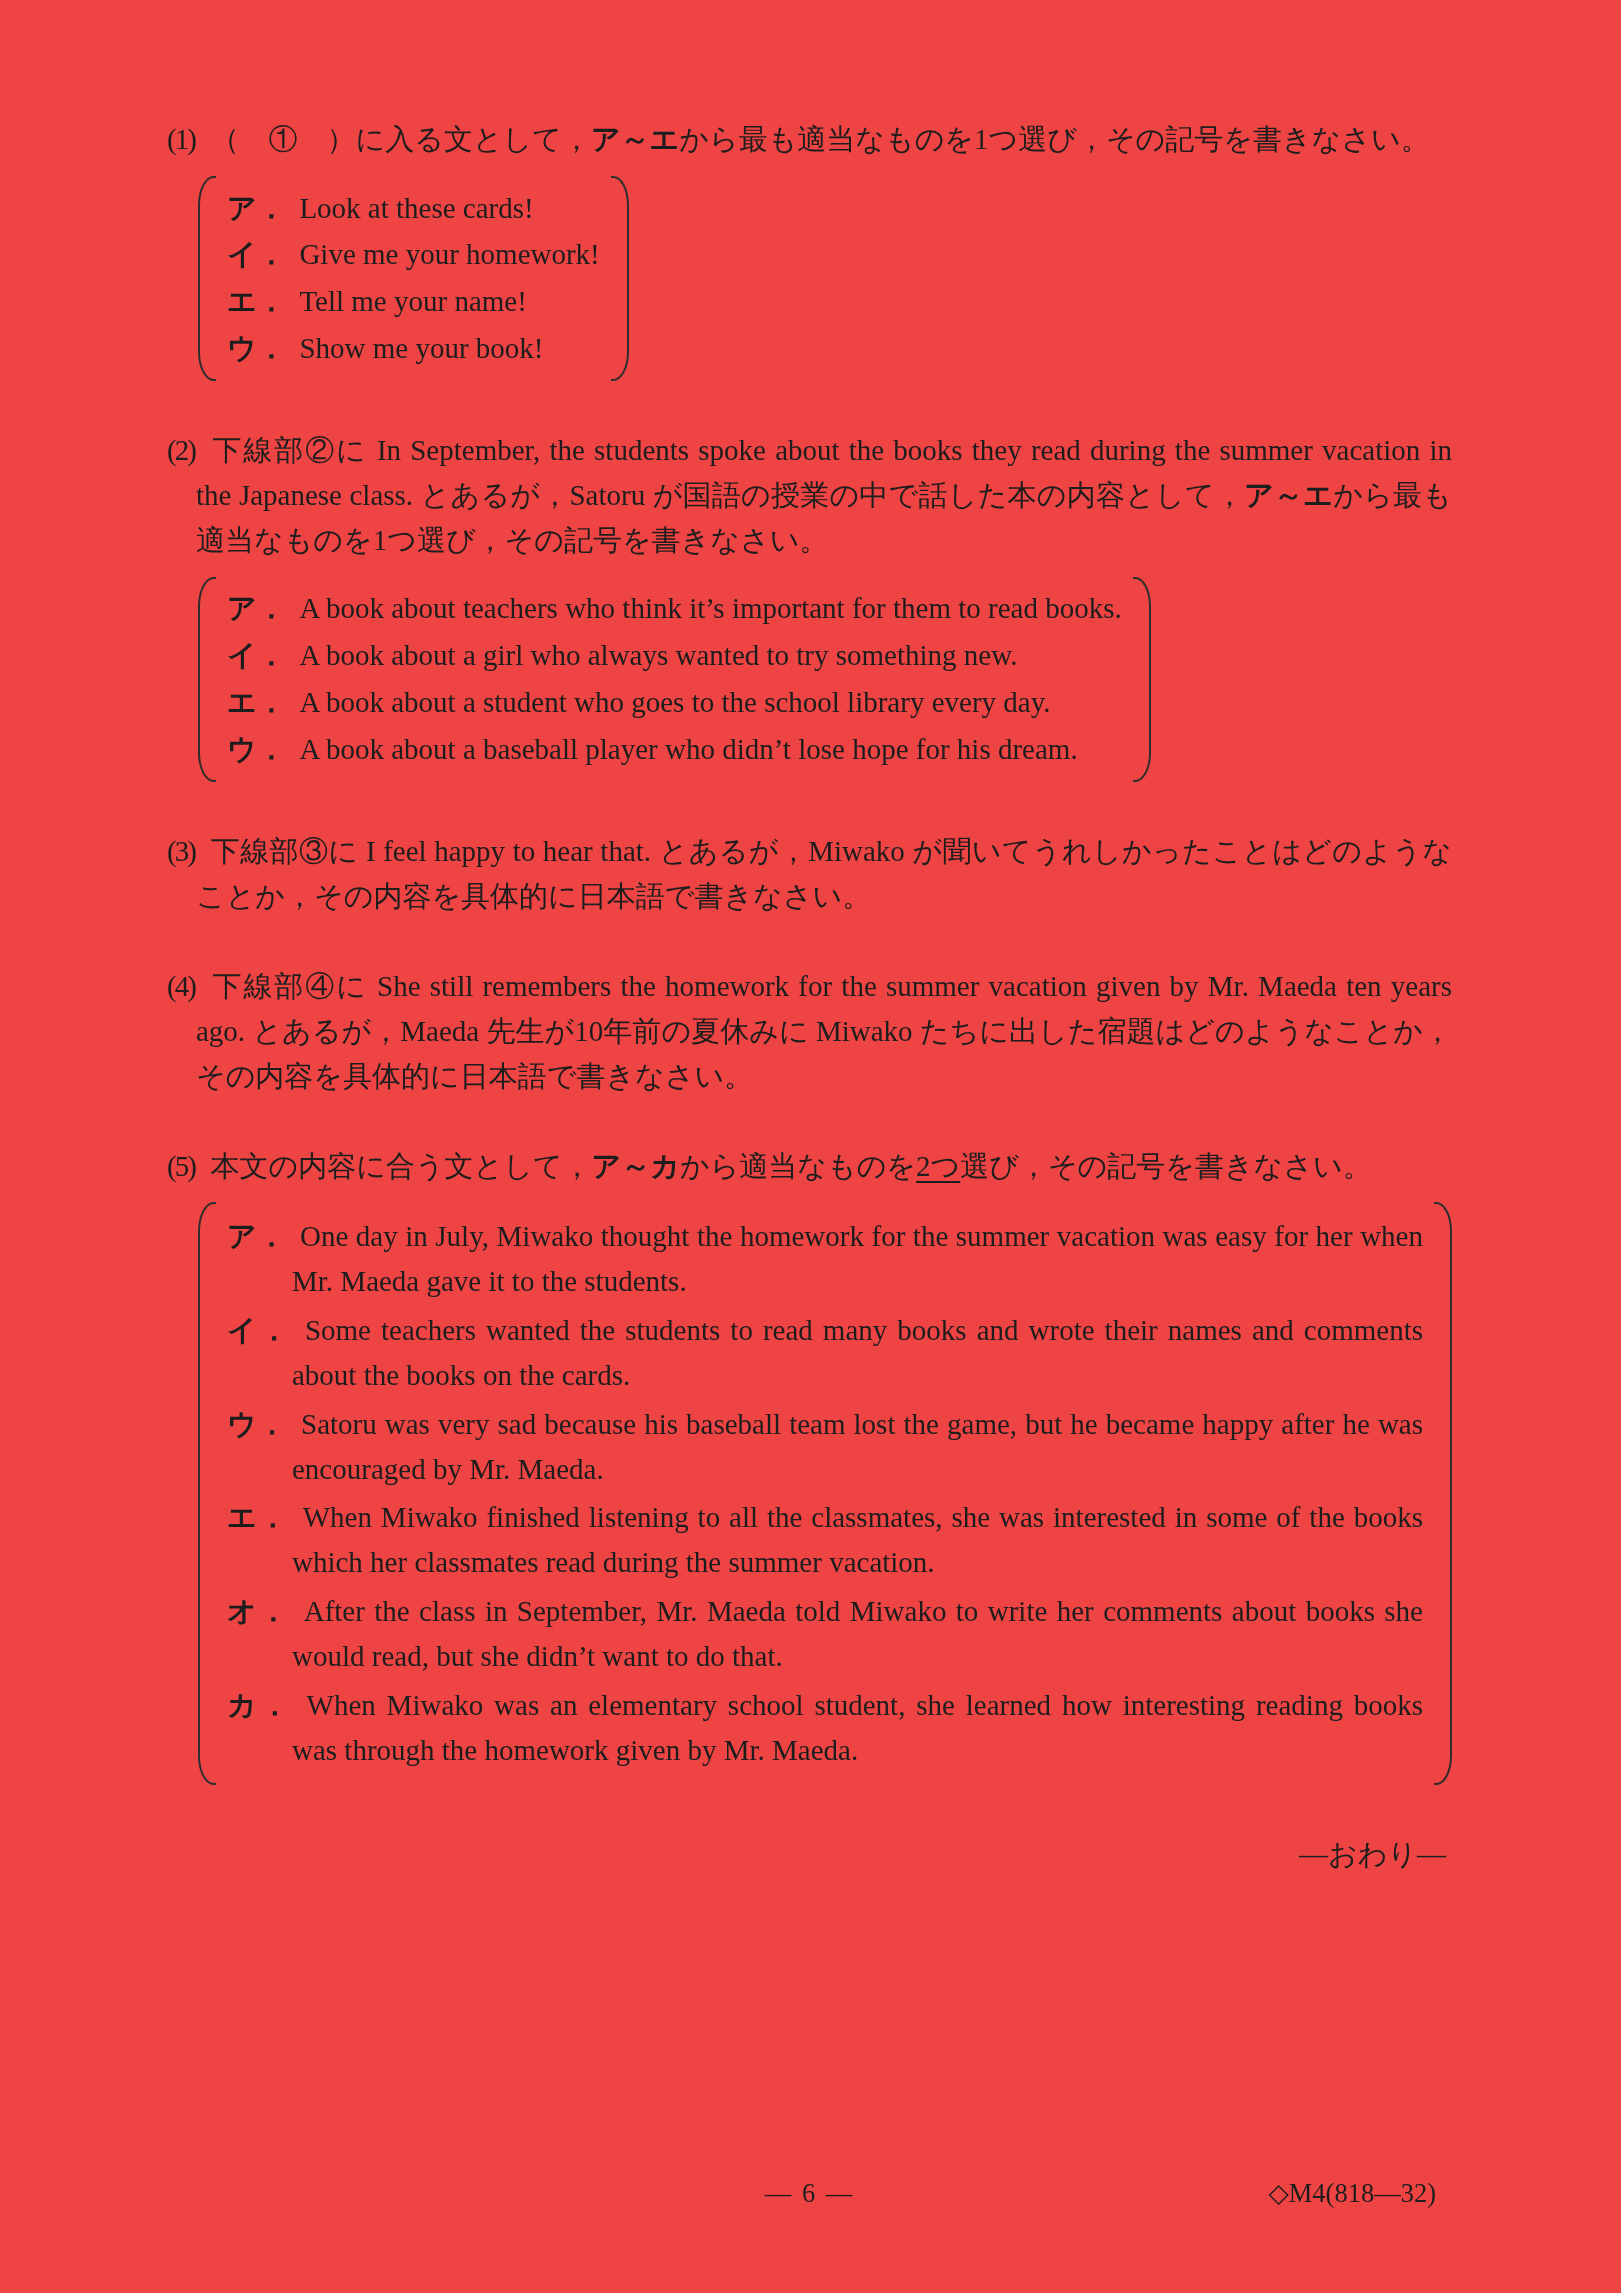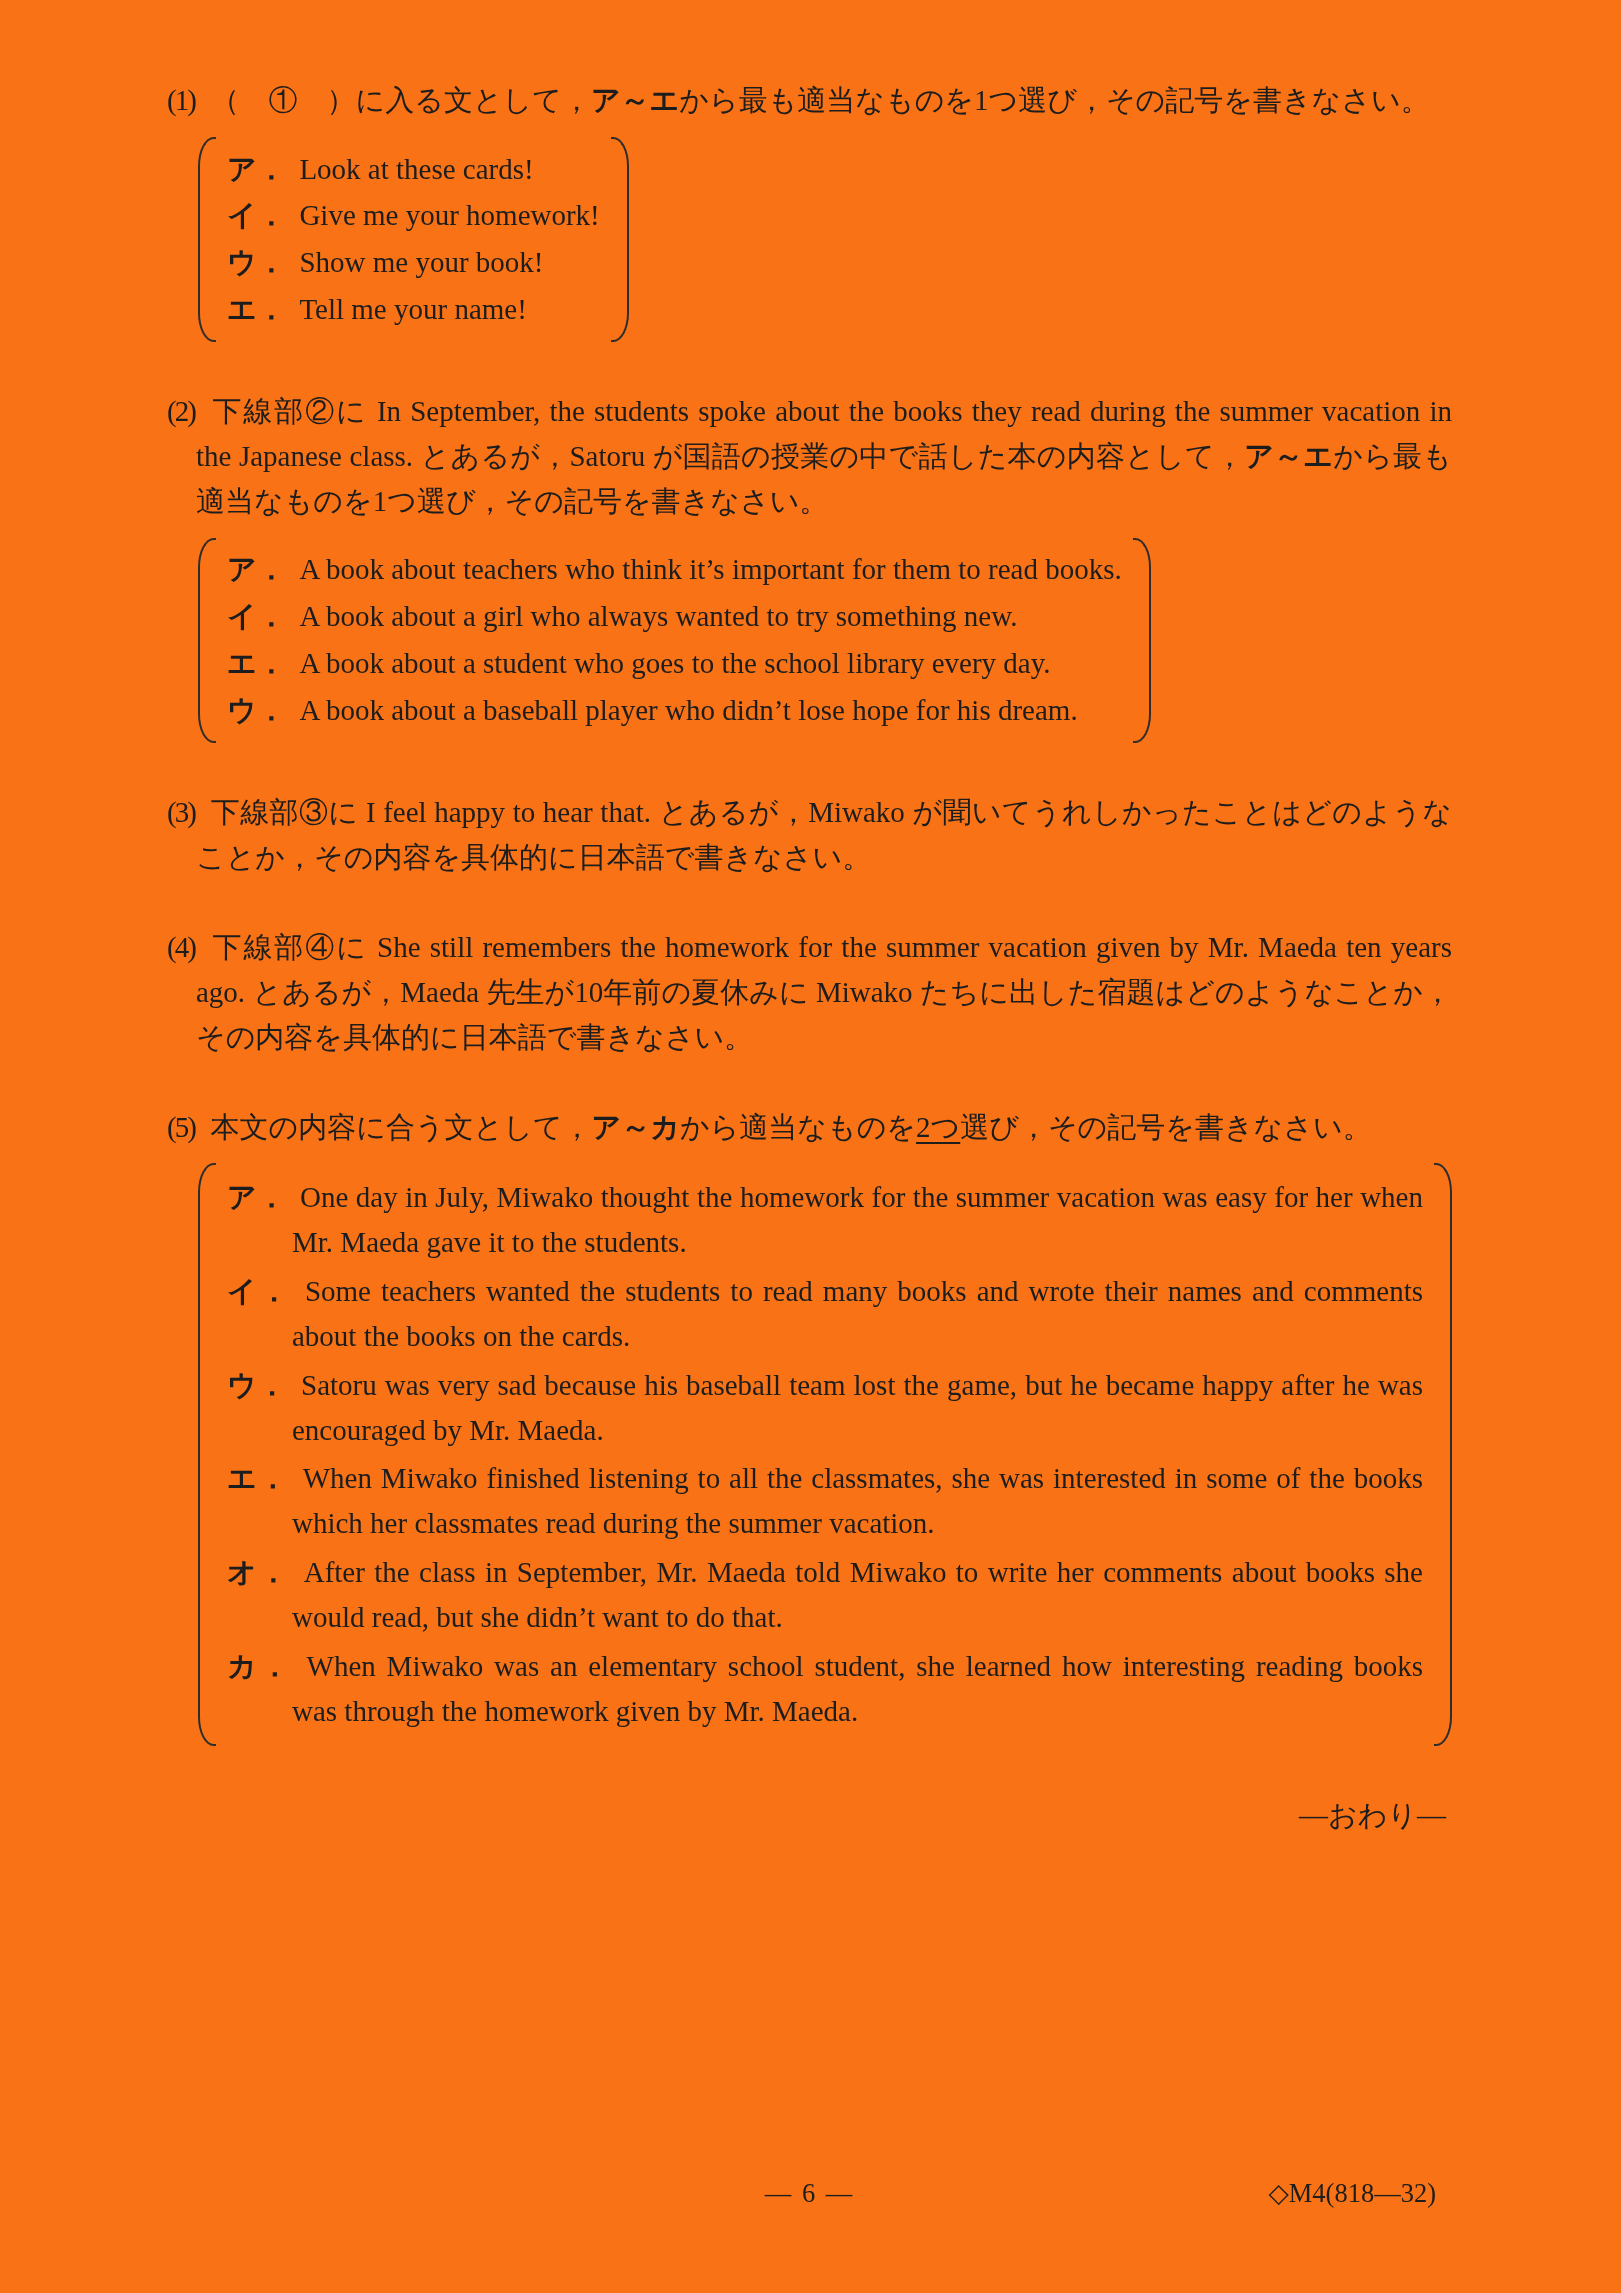--- a/index.html
+++ b/index.html
@@ -5,29 +5,29 @@
   html, body {
     margin: 0;
     padding: 0;
     background: #ffffff;
   }
   .page {
     position: relative;
     width: 1621px;
     height: 2294px;
     margin: 0 auto;
-    background: #f97316;
+    background: #ef4444;
     color: #1d1d1d;
     font-family: "Liberation Serif", "DejaVu Serif", serif;
     font-size: 29px;
     line-height: 1.55;
     box-sizing: border-box;
     display: flex;
     flex-direction: column;
-    padding: 78px 169px 78px 167px;
+    padding: 117px 169px 78px 167px;
     overflow: hidden;
   }
   .content { flex: 1 1 auto; }
 
   .question { margin-bottom: 45px; }
 
   .prompt {
     margin: 0 0 11.8px 0;
     padding-left: 29px;
     text-indent: -29px;
@@ -117,22 +117,22 @@
 
 <div class="page">
   <div class="content">
 
     <section class="question">
       <p class="prompt"><span class="qnum">(1)</span><span>（　①　）に入る文として，</span><span class="b-kata">ア～エ</span><span>から最も適当なものを1つ選び，その記号を書きなさい。</span></p>
       <div class="opt-wrap">
         <div class="opt-group opt-inline">
           <div class="opt"><span class="olabel">ア．</span><span class="otext">Look at these cards!</span></div>
           <div class="opt"><span class="olabel">イ．</span><span class="otext">Give me your homework!</span></div>
+          <div class="opt"><span class="olabel">エ．</span><span class="otext">Tell me your name!</span></div>
           <div class="opt"><span class="olabel">ウ．</span><span class="otext">Show me your book!</span></div>
-          <div class="opt"><span class="olabel">エ．</span><span class="otext">Tell me your name!</span></div>
         </div>
       </div>
     </section>
 
     <section class="question">
       <p class="prompt"><span class="qnum">(2)</span><span>下線部②に In September, the students spoke about the books they read during the summer vacation in the Japanese class. とあるが，Satoru が国語の授業の中で話した本の内容として，</span><span class="b-kata">ア～エ</span><span>から最も適当なものを1つ選び，その記号を書きなさい。</span></p>
       <div class="opt-wrap">
         <div class="opt-group opt-inline">
           <div class="opt"><span class="olabel">ア．</span><span class="otext">A book about teachers who think it’s important for them to read books.</span></div>
           <div class="opt"><span class="olabel">イ．</span><span class="otext">A book about a girl who always wanted to try something new.</span></div>

